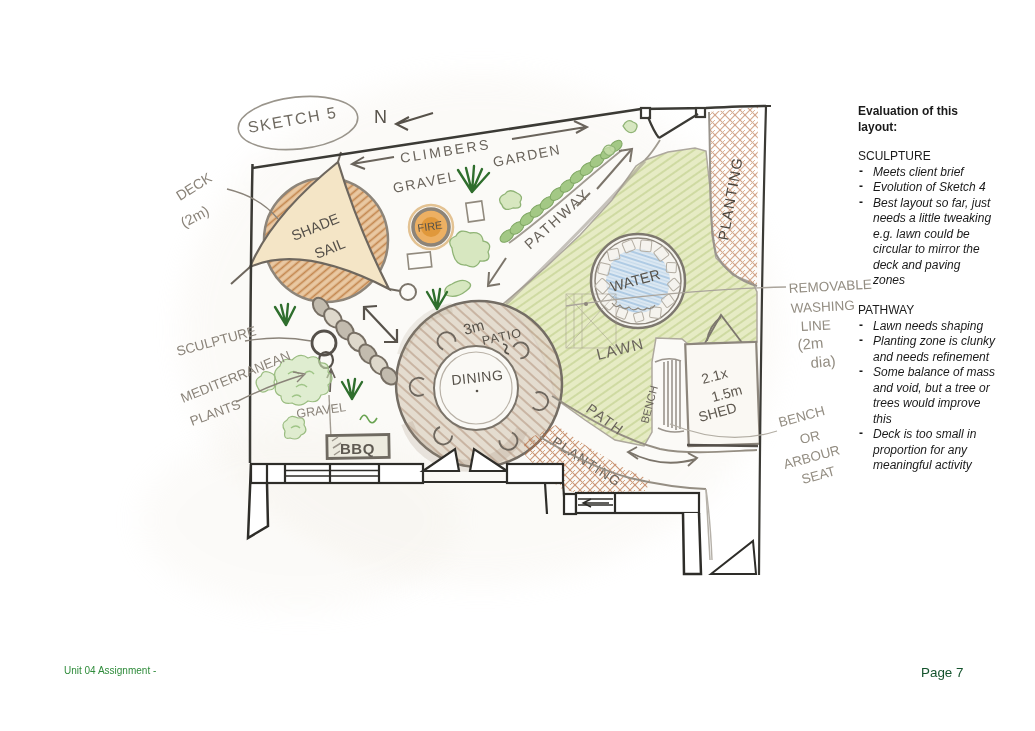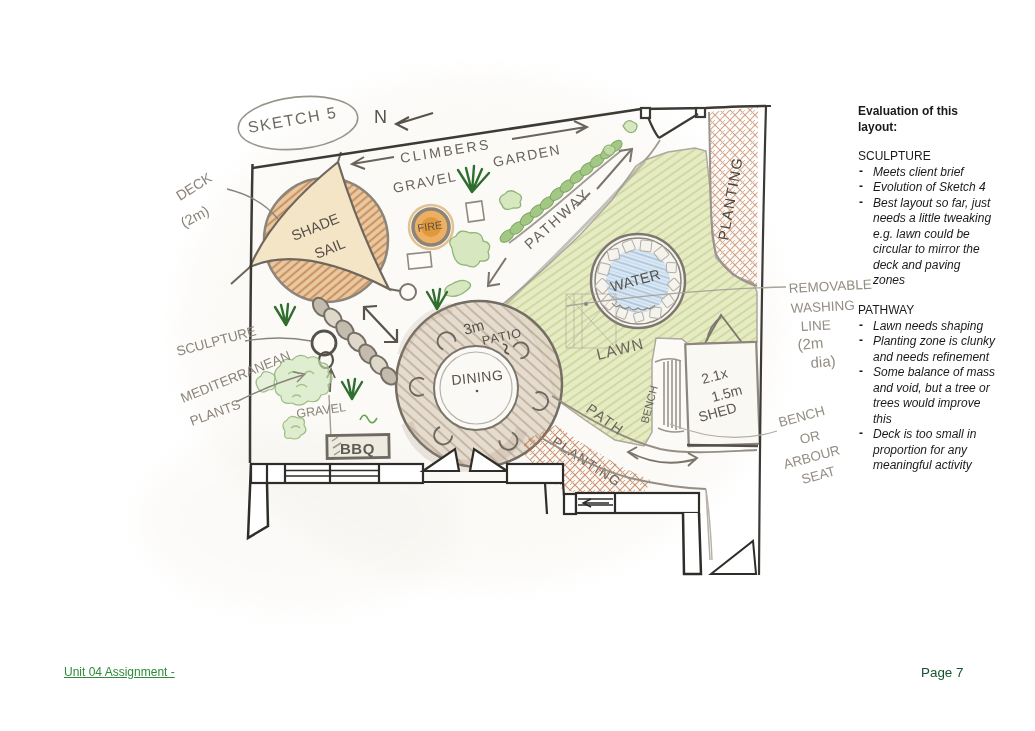--- a/index.html
+++ b/index.html
@@ -1,21 +1,21 @@
 <!DOCTYPE html>
 <html><head>
 <meta charset="utf-8">
 <style>
 html,body{margin:0;padding:0;background:#fff;}
 #page{position:relative;width:1035px;height:731px;background:#ffffff;overflow:hidden;font-family:"Liberation Sans",sans-serif;}
 #evalcol{position:absolute;left:858px;top:104px;width:170px;font-size:12px;line-height:15.5px;color:#1a1a1a;}
 #evalcol .hd{font-weight:bold;}
 #evalcol .li{position:relative;padding-left:15px;font-style:italic;}
 #evalcol .li:before{content:"-";position:absolute;left:1px;top:-1px;font-style:normal;font-weight:bold;}
-#footL{position:absolute;left:64px;top:665px;font-size:12px;color:#2e8b3a;text-decoration:underline;}
+#footL{position:absolute;left:64px;top:665px;font-size:10px;color:#2e8b3a;}
 #footR{position:absolute;left:921px;top:665px;font-size:13.4px;color:#14532d;}
 .sk{font-family:"Liberation Sans",sans-serif;}
 </style>
 </head>
 <body>
 <div id="page">
 <svg width="1035" height="731" viewBox="0 0 1035 731" style="position:absolute;left:0;top:0">
 <defs>
 <pattern id="lawnHatch" width="7" height="7" patternUnits="userSpaceOnUse" patternTransform="rotate(-35)">
   <rect width="7" height="7" fill="#e5ebc2"></rect>

